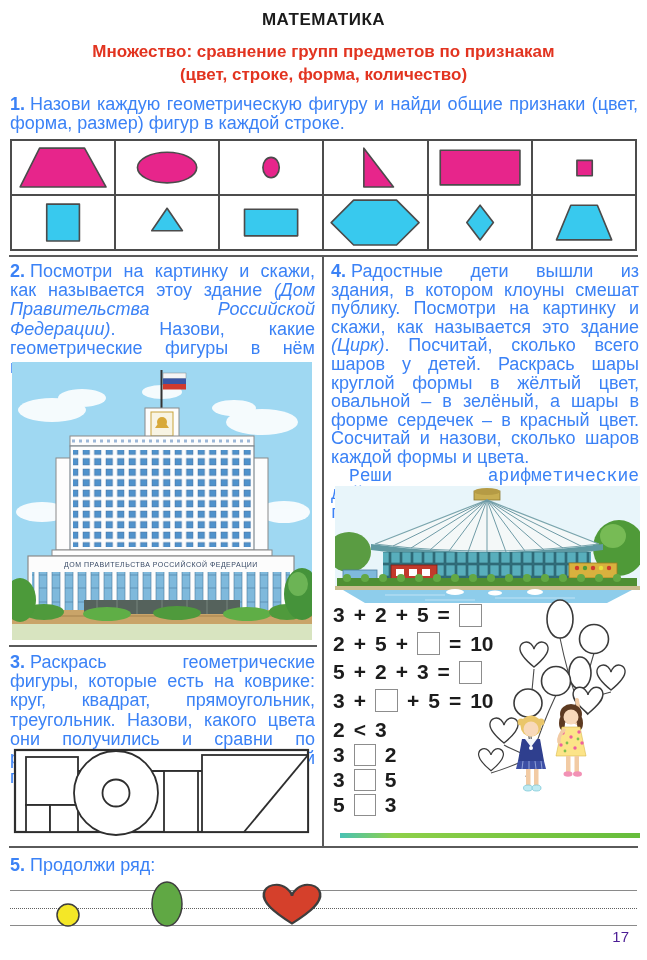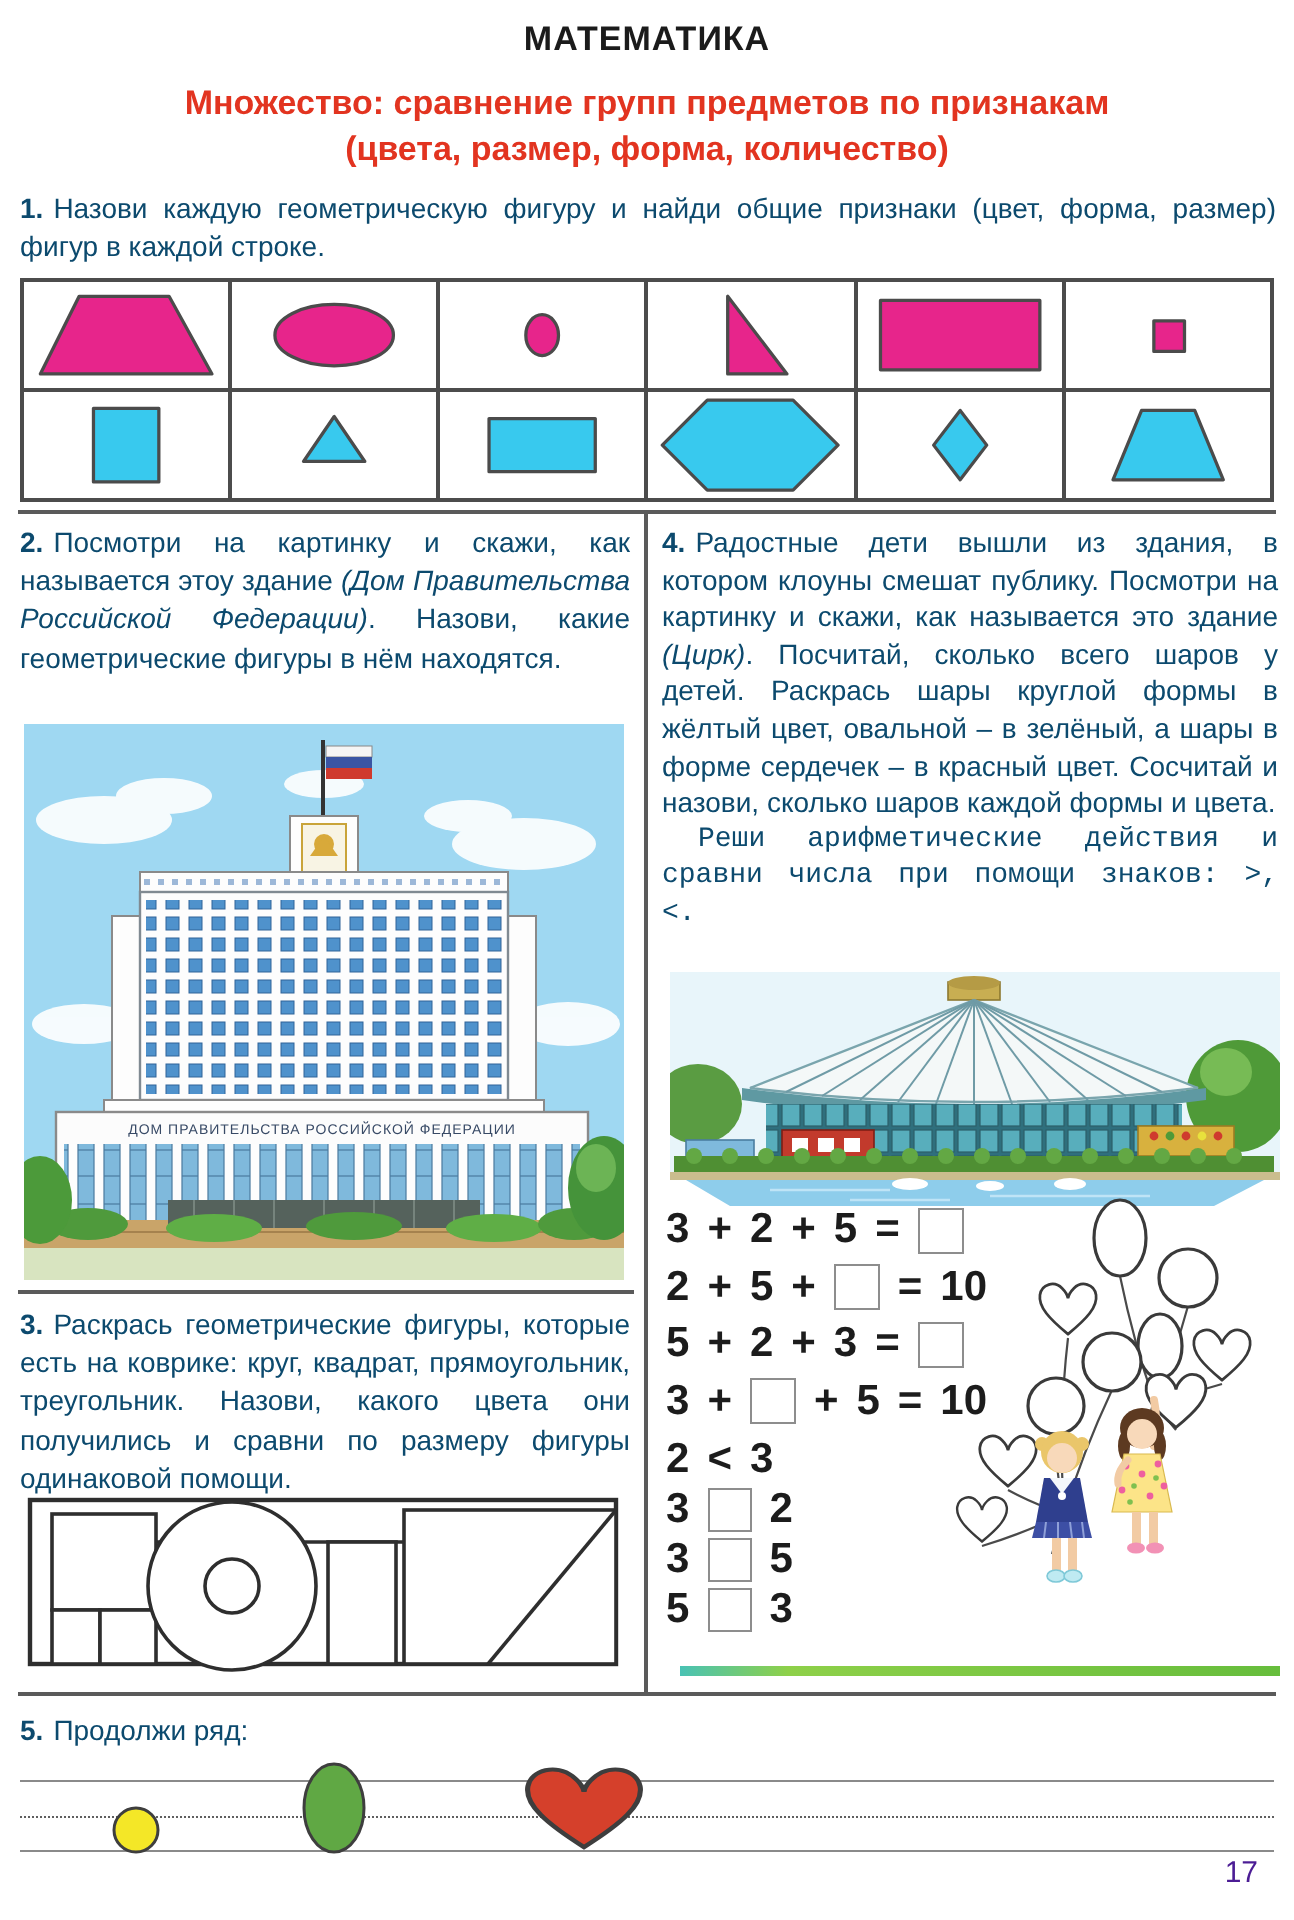--- a/index.html
+++ b/index.html
@@ -2,21 +2,21 @@
 <html><head>
 <meta charset="utf-8">
 <style>
   html,body{margin:0;padding:0;background:#ffffff;}
   .page{position:relative;width:647px;height:960px;background:#fff;overflow:hidden;
         font-family:"Liberation Sans",sans-serif;color:#222;}
   .abs{position:absolute;}
   .center{text-align:center;}
   .title{left:0;top:10px;width:647px;font-size:17px;font-weight:bold;color:#1b1b1b;letter-spacing:.5px;}
   .subtitle{left:0;top:40px;width:647px;font-size:17px;font-weight:bold;line-height:23px;}
-  .task{font-size:14px;line-height:19.2px;text-align:justify;color:#0c4a6e;}
+  .task{font-size:18px;line-height:19.2px;text-align:justify;color:#3b82f6;}
   .task b{padding-right:5px;}
   .rc{line-height:18.6px;}
   .indent{text-indent:18px;margin:0;font-family:Liberation Mono, monospace;}
   p{margin:0;}
   .hline,.vline{background:#5a5a5a;}
   
   #shapes-table{left:10px;top:139px;width:627px;height:112px;display:grid;
       grid-template-columns:repeat(6,1fr);grid-template-rows:1fr 1fr;border:1.8px solid #4c4c4c;box-sizing:border-box;}
   #shapes-table .cell{border:1.1px solid #4c4c4c;display:flex;align-items:center;justify-content:center;box-sizing:border-box;}
   #shapes-table svg{width:100%;height:100%;}
@@ -37,21 +37,21 @@
   .pagenum{right:18px;top:928px;font-size:15px;color:#4c1d95;}
 </style>
 </head>
 <body>
 
 <div class="page">
 
   <div class="abs title center">МАТЕМАТИКА</div>
   <div class="abs subtitle center" style="color:#e23420;">
     <div>Множество:  сравнение  групп  предметов  по  признакам</div>
-    <div>(цвета,  размер,  форма,  количество)</div>
+    <div>(цвет,  строке,  форма,  количество)</div>
   </div>
 
   <p class="abs task" style="left:10px;top:95px;width:628px;">
     <b>1.</b><span>Назови каждую геометрическую фигуру и найди общие признаки (цвет, форма, размер) фигур в каждой строке.</span>
   </p>
 
   <div id="shapes-table" class="abs">
       <div class="cell">
         <svg viewBox="0 0 100 52">
           <g fill="#e7258b" stroke="#4b4b4b" stroke-width="1.6" stroke-linejoin="round">

